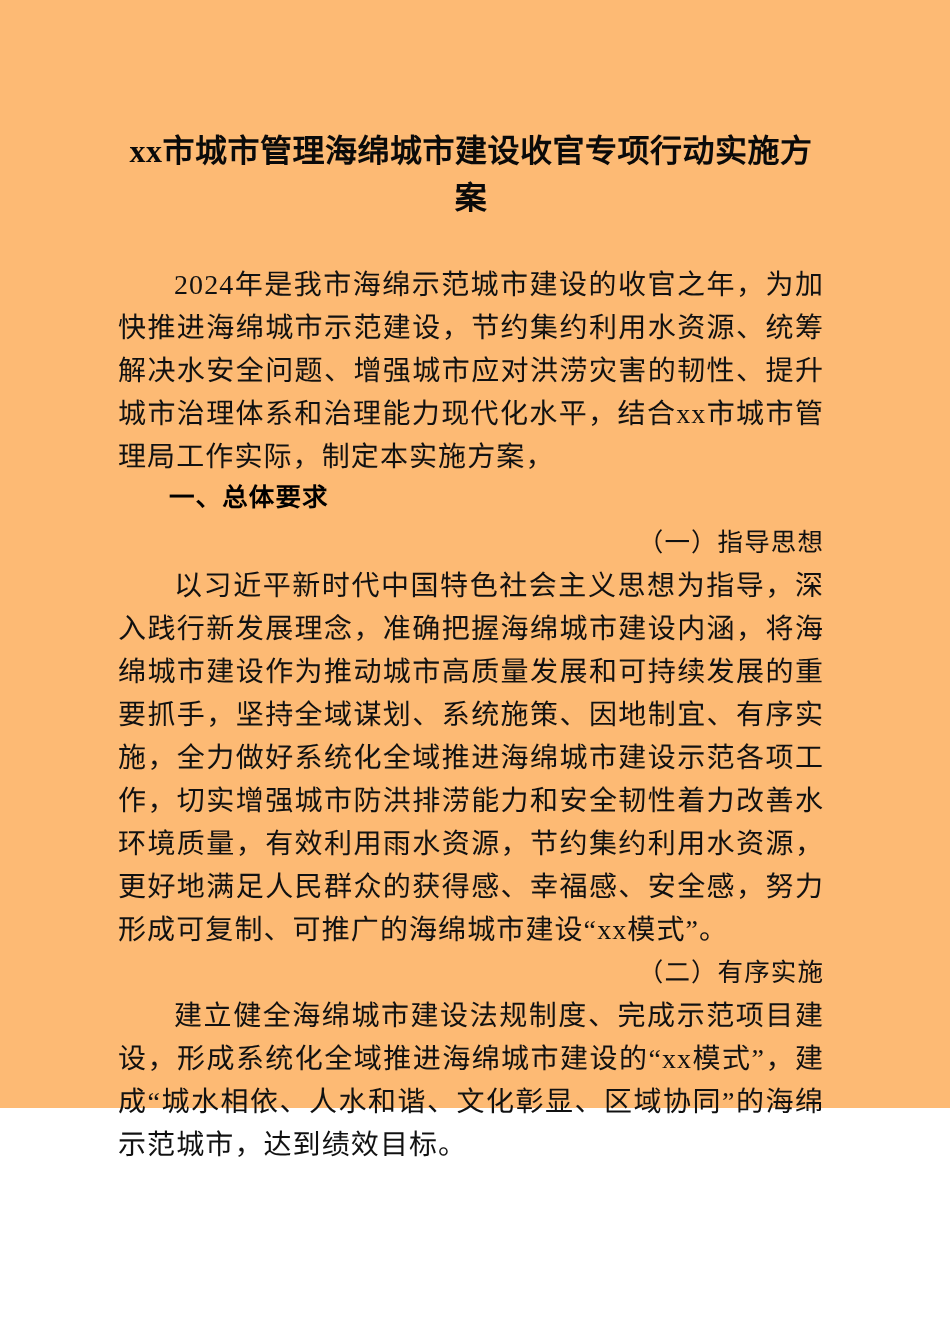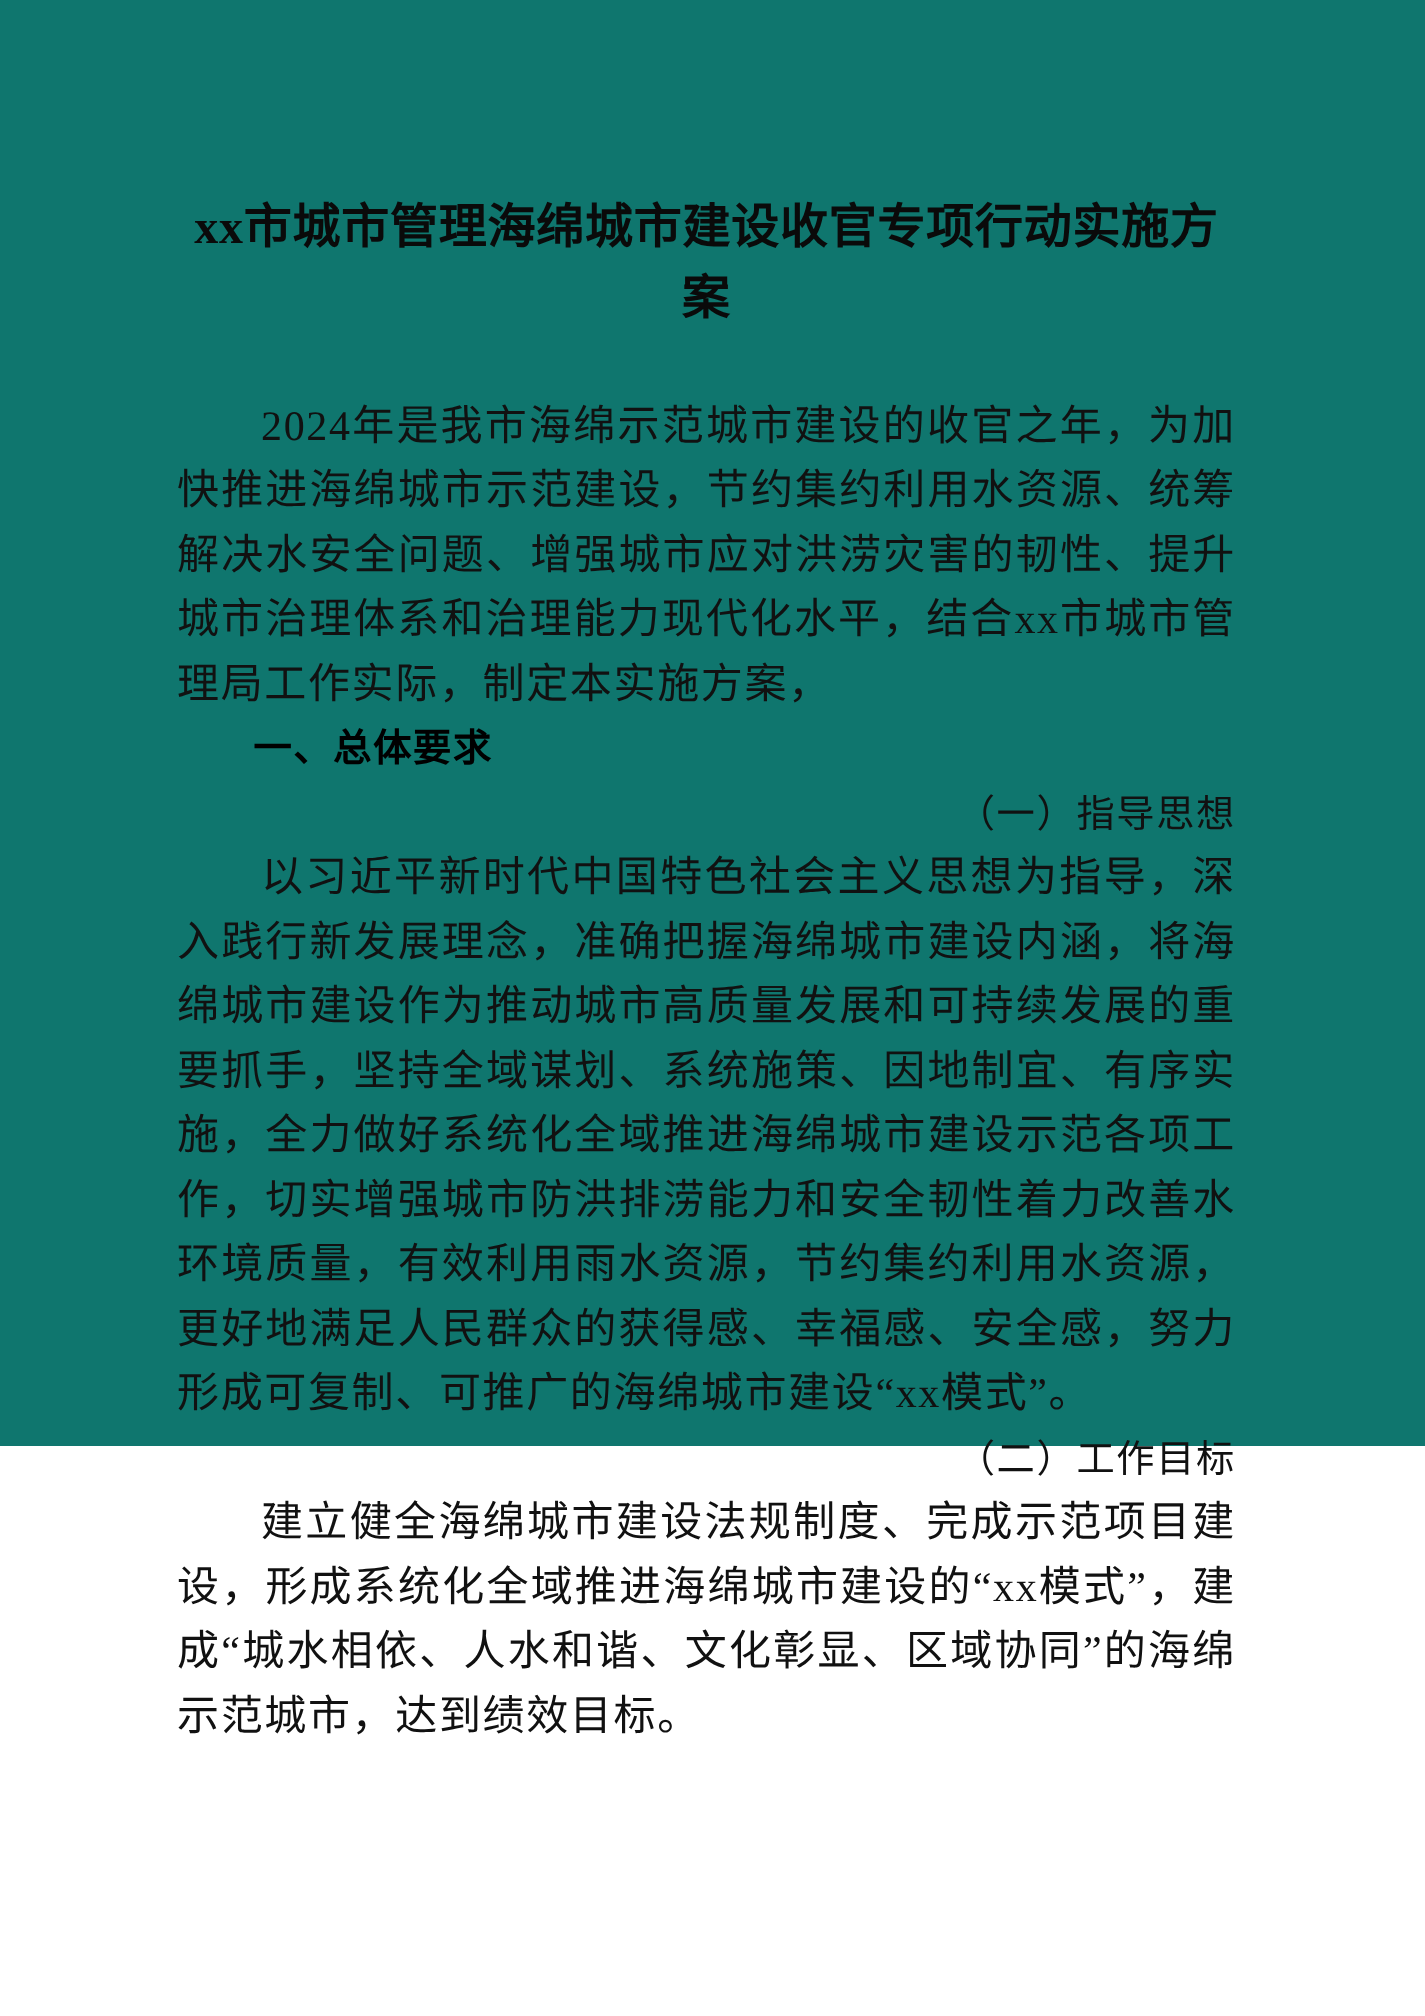--- a/index.html
+++ b/index.html
@@ -13,22 +13,22 @@
     height: 1344px;
     overflow: hidden;
     font-family: "Liberation Serif", "DejaVu Serif", serif;
     color: #000000;
     -webkit-font-smoothing: antialiased;
   }
 
   .page {
     position: relative;
     width: 950px;
-    height: 964px;
-    background: #0f766e;
+    height: 1108px;
+    background: #fdba74;
     box-sizing: border-box;
     padding: 0;
   }
 
   .content {
     position: absolute;
     left: 118px;
     top: 0;
     width: 706px;
   }
@@ -62,21 +62,21 @@
     text-indent: 2em;
     margin: 0;
   }
 
   p.first-para {
     margin-top: 41px;
   }
 
   
   .h1-section {
-    font-family: Liberation Sans, sans-serif;
+    font-family: Liberation Mono, monospace;
     font-weight: bold;
     font-size: 25.5px;
     line-height: 43px;
     letter-spacing: 1.1px;
     text-indent: 2em;
     margin: 0;
     color: #000000;
   }
 
   
@@ -105,18 +105,18 @@
     </h1>
 
     <p class="body-text para first-para">2024年是我市海绵示范城市建设的收官之年，为加快推进海绵城市示范建设，节约集约利用水资源、统筹解决水安全问题、增强城市应对洪涝灾害的韧性、提升城市治理体系和治理能力现代化水平，结合xx市城市管理局工作实际，制定本实施方案，</p>
 
     <p class="h1-section">一、总体要求</p>
 
     <p class="h2-section">（一）指导思想</p>
 
     <p class="body-text para">以习近平新时代中国特色社会主义思想为指导，深入践行新发展理念，准确把握海绵城市建设内涵，将海绵城市建设作为推动城市高质量发展和可持续发展的重要抓手，坚持全域谋划、系统施策、因地制宜、有序实施，全力做好系统化全域推进海绵城市建设示范各项工作，切实增强城市防洪排涝能力和安全韧性着力改善水环境质量，有效利用雨水资源，节约集约利用水资源，更好地满足人民群众的获得感、幸福感、安全感，努力形成可复制、可推广的海绵城市建设“xx模式”。</p>
 
-    <p class="h2-section">（二）工作目标</p>
+    <p class="h2-section">（二）有序实施</p>
 
     <p class="body-text para">建立健全海绵城市建设法规制度、完成示范项目建设，形成系统化全域推进海绵城市建设的“xx模式”，建成“城水相依、人水和谐、文化彰显、区域协同”的海绵示范城市，达到绩效目标。</p>
 
   </div>
 </div>
 
 </body></html>

